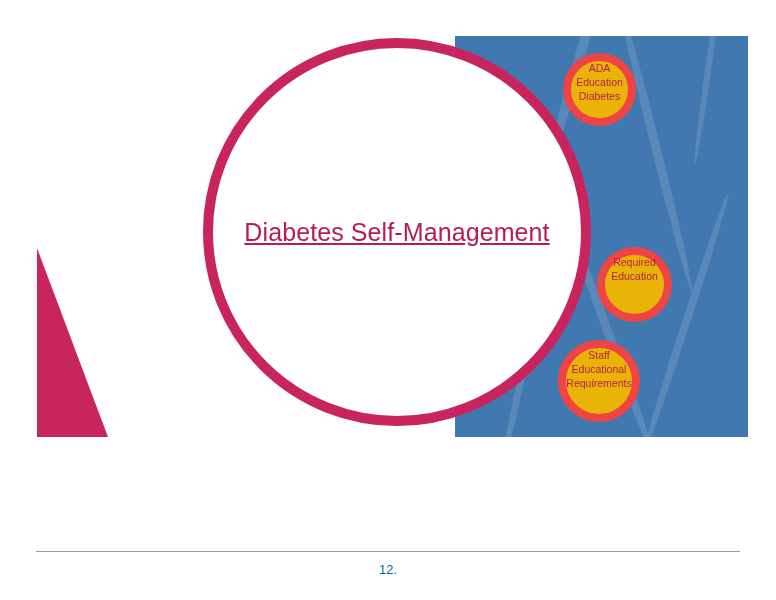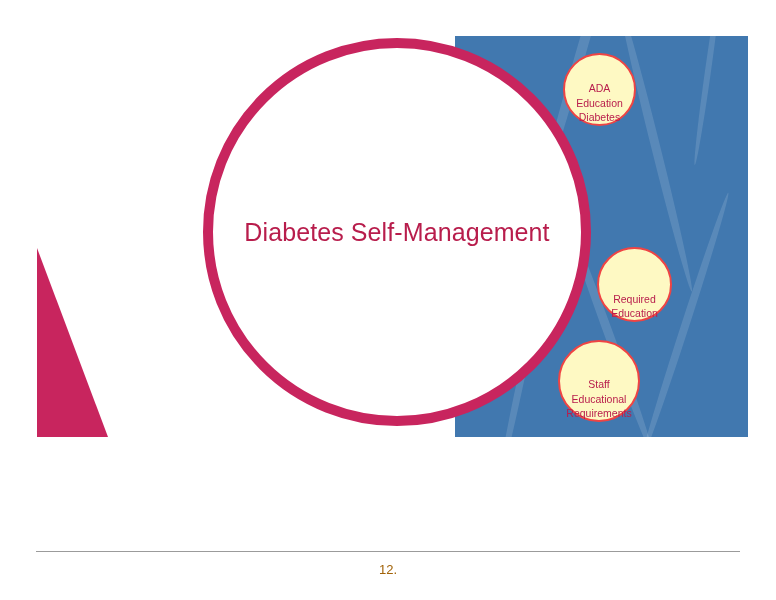--- a/index.html
+++ b/index.html
@@ -93,31 +93,32 @@
     justify-content: center;
   }
   .main-title {
     color: #b81d4c;
     font-size: 25px;
     line-height: 1.45;
     text-align: center;
     width: 330px;
     font-weight: 400;
     letter-spacing: 0.1px;
+    text-decoration: underline;
   }
 
   
   .satellite {
     position: absolute;
     border-radius: 50%;
-    background: #fef9c3;
-    border: 2px solid #ef4444;
+    background: #eab308;
+    border: 8px solid #ef4444;
     box-sizing: border-box;
     display: flex;
-    align-items: flex-end;
+    align-items: flex-start;
     justify-content: center;
     text-align: center;
     color: #b81d4c;
     font-size: 10.5px;
     line-height: 1.35;
   }
   .sat-1 { left: 563px; top: 53px;  width: 73px; height: 73px; }
   .sat-2 { left: 602px; top: 150px; width: 72px; height: 72px; }
   .sat-3 { left: 597px; top: 247px; width: 75px; height: 75px; }
   .sat-4 { left: 558px; top: 340px; width: 82px; height: 82px; }
@@ -140,21 +141,21 @@
     width: 704px;
     height: 1px;
     background: #9b9b9b;
   }
   .page-number {
     position: absolute;
     left: 0;
     top: 562px;
     width: 776px;
     text-align: center;
-    color: #a16207;
+    color: #0369a1;
     font-size: 13px;
   }
 </style>
 </head>
 <body>
 
 <div class="slide">
 
   <div class="blue-panel">
     <div class="vine vine-a"></div>

